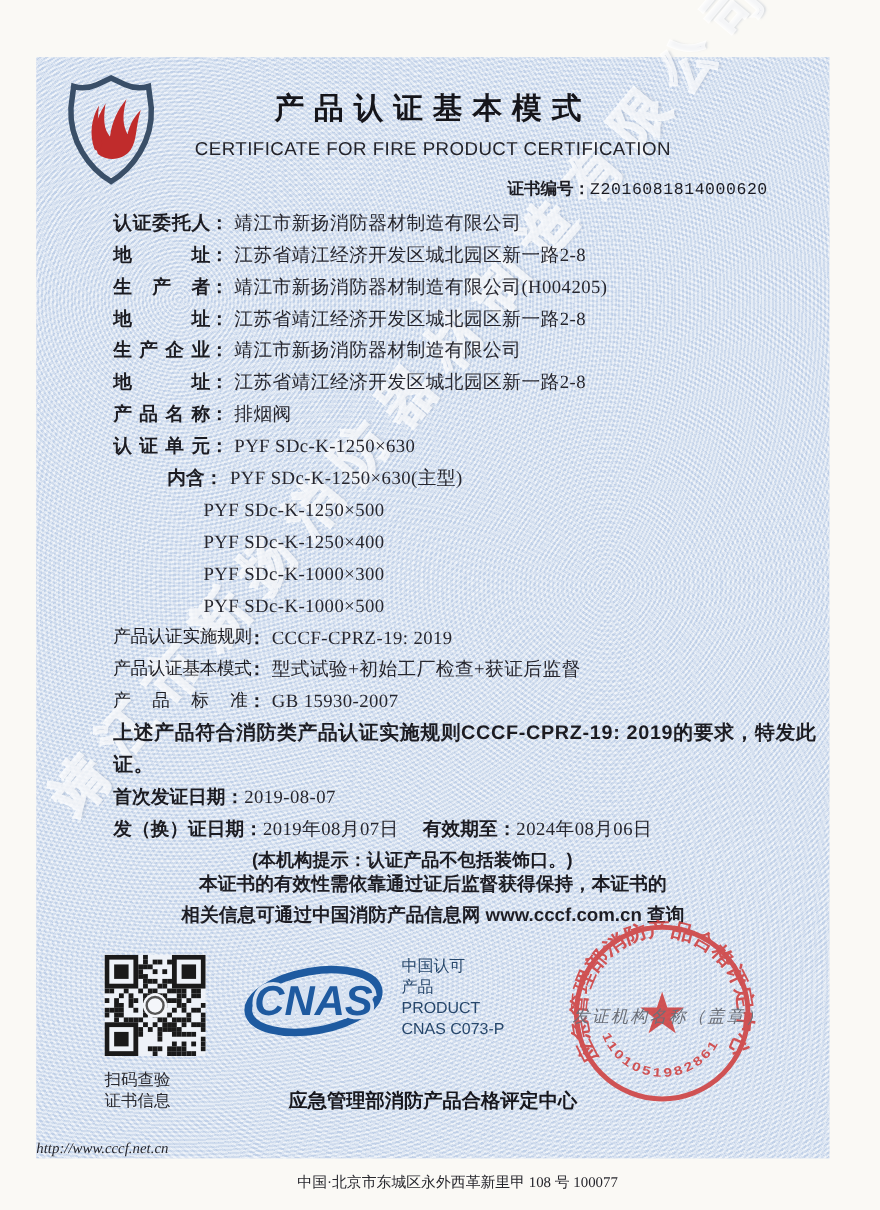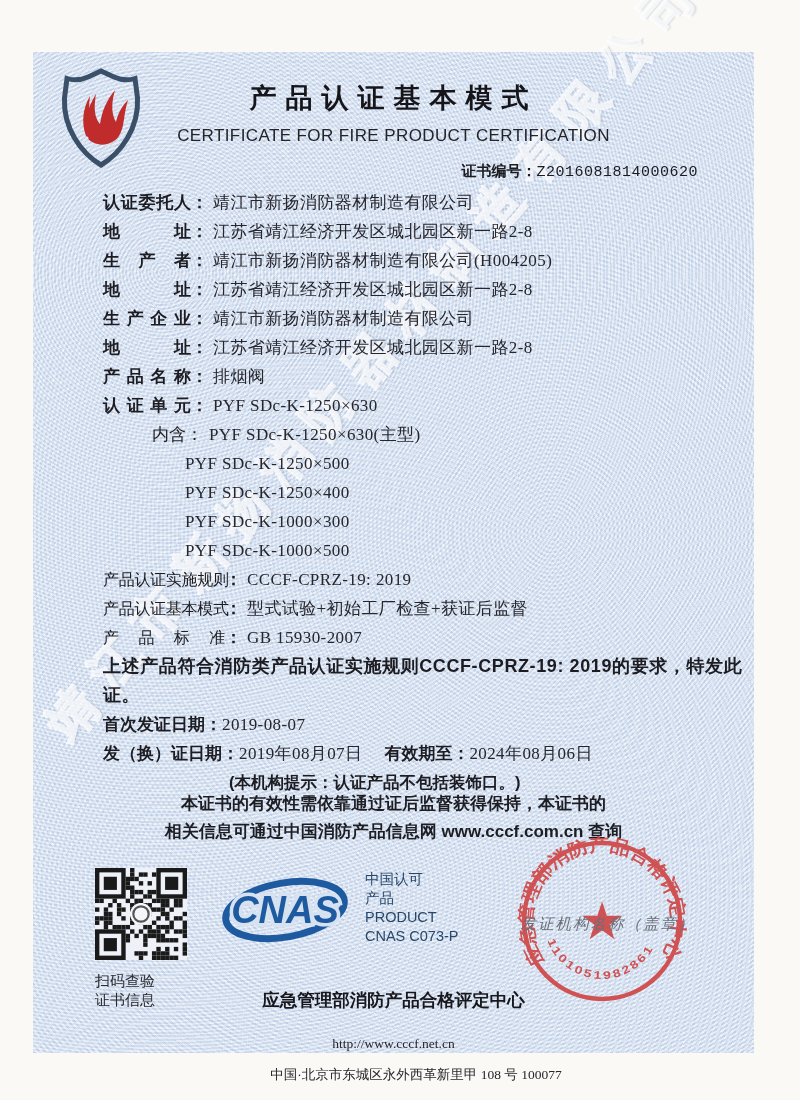--- a/index.html
+++ b/index.html
@@ -48,21 +48,21 @@
   .cert-no .val { font-family:Liberation Mono, monospace; letter-spacing:0.5px; }
 
   .fields { position:absolute; left:70px; top:136px; width:640px; }
   .row { height:29px; line-height:29px; white-space:nowrap; font-size:17px; }
   .flabel {
     display:inline-block; width:88px; vertical-align:top;
     font-weight:bold; text-align:justify; text-align-last:justify;
   }
   .colon { font-weight:bold; margin-right:5px; }
   .fvalue { font-family:"Liberation Serif", serif; color:#26262e; letter-spacing:0.4px; }
-  .inner-label { display:inline-block; margin-left:49px; font-weight:normal;text-align:right; }
+  .inner-label { display:inline-block; margin-left:49px; font-weight:bold;text-align:right; }
   .inner-item { margin-left:82px; }
   .rlabel {
     display:inline-block; width:122px; vertical-align:top;
     font-weight:normal; font-size:16px; letter-spacing:-0.3px;
     text-align:justify; text-align-last:justify;
   }
   .statement {
     height:auto; white-space:normal; width:645px;
     font-weight:bold; font-size:18px; letter-spacing:0.6px; line-height:29px;
   }
@@ -90,22 +90,22 @@
     position:absolute; left:0; top:936px; width:100%;
     text-align:center; font-size:17.5px; font-weight:bold; color:#17171d;
   }
   .footer-addr {
     position:absolute; left:0; top:1014px; width:100%;
     text-align:center; font-size:13.5px;
     font-family:"Liberation Serif", serif; color:#26262c;padding-left:45px;
   }
   .footer-url {
     position:absolute; left:0; top:984px; width:100%;
-    text-align:center; font-size:13.5px;
-    font-family:"Liberation Serif", serif; color:#26262c;
+    font-size:13.5px;
+    font-family:"Liberation Serif", serif; color:#26262c;font-style:italic;
   }
 </style>
 </head>
 <body>
 
 <div class="cert">
 
   <div class="watermark">靖江市新扬消防器材制造有限公司</div>
 
   <div class="logo-shield">

